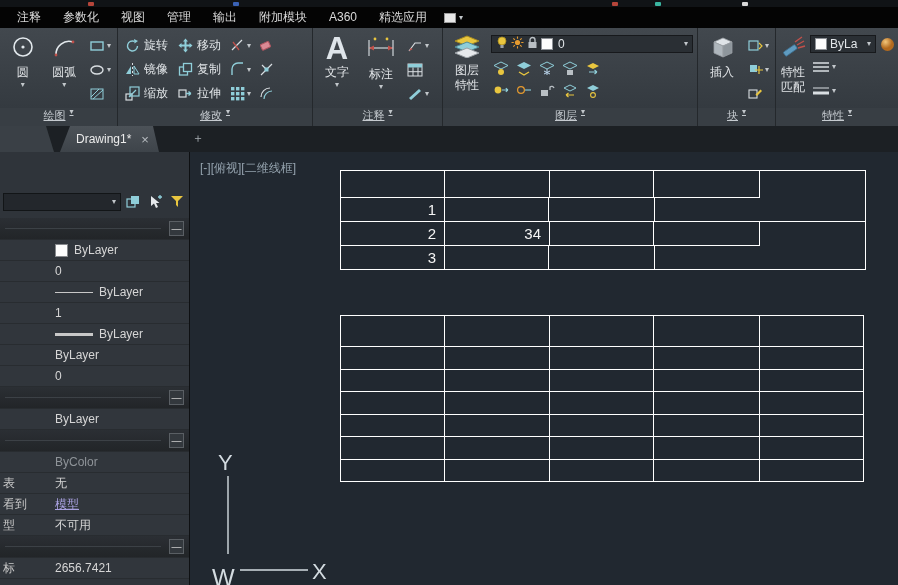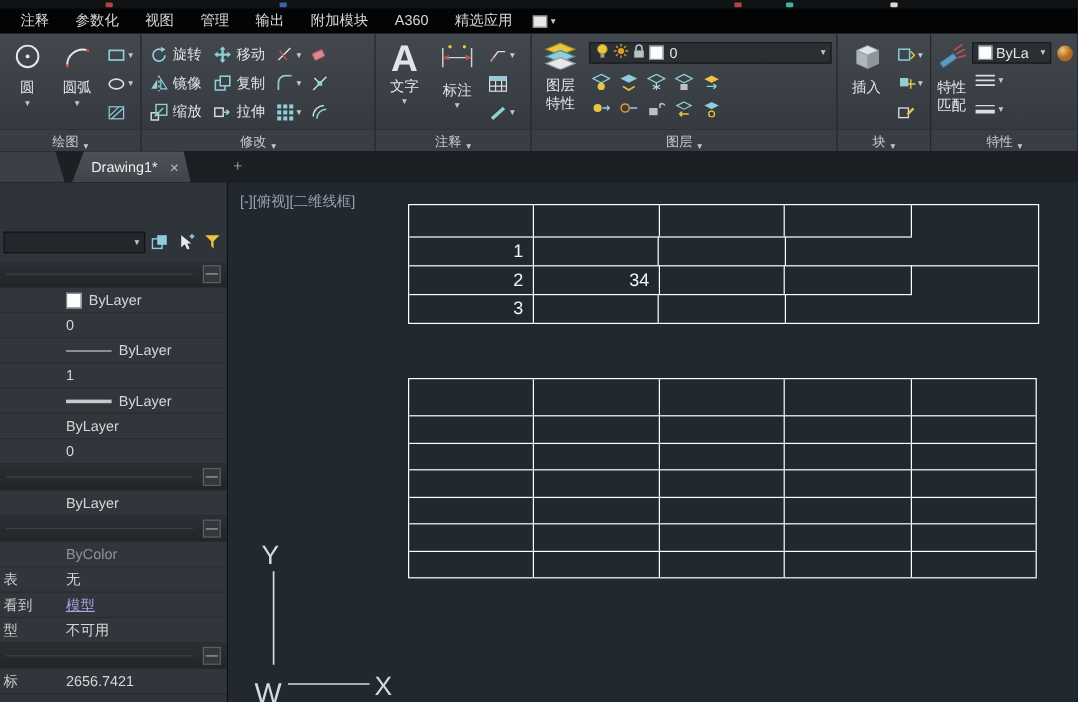--- a/index.html
+++ b/index.html
@@ -37,22 +37,22 @@
   .colorcombo{width:66px;}
   .layercombo .lname{margin-left:2px;}
   .layercombo .arrow,.colorcombo .arrow{margin-left:auto;}
   .sw{width:10px;height:10px;background:#fdfdfd;border:1px solid #8e9297;display:inline-block;}
   .ltools{display:flex;gap:7px;margin-top:5px;padding-left:2px;}
   .ltools + .ltools{margin-top:4px;}
   .ltools svg{display:block;}
   
   .plabels{position:absolute;top:108px;left:0;width:898px;height:18px;background:#383e44;display:flex;}
   .plabel-cell{box-sizing:border-box;border-right:1px solid #24282c;height:100%;
-    display:flex;align-items:flex-end;justify-content:center;gap:4px;
-    font-size:11px;color:#c6cbd0;cursor:default;}
+    display:flex;align-items:flex-start;justify-content:center;gap:4px;
+    font-size:11px;color:#c6cbd0;cursor:default;text-decoration:underline;}
   
   .tabbar{position:absolute;top:126px;left:0;width:898px;height:26px;background:#1c2024;}
   .tabfrag{position:absolute;left:0;top:0;width:54px;height:26px;background:#3a4046;
     clip-path:polygon(0 0,46px 0,54px 26px,0 26px);}
   .tab-active{position:absolute;left:60px;top:0;height:26px;padding:0 10px 0 16px;
     background:linear-gradient(#4c5258,#3e444a);color:#ececec;font-size:12px;
     display:flex;align-items:center;gap:10px;
     clip-path:polygon(10px 0,calc(100% - 6px) 0,100% 100%,0 100%);}
   .tabclose{color:#b7bcc0;font-size:13px;cursor:default;}
   .newtab{position:absolute;left:190px;top:4px;width:16px;height:16px;color:#a9aeb3;

